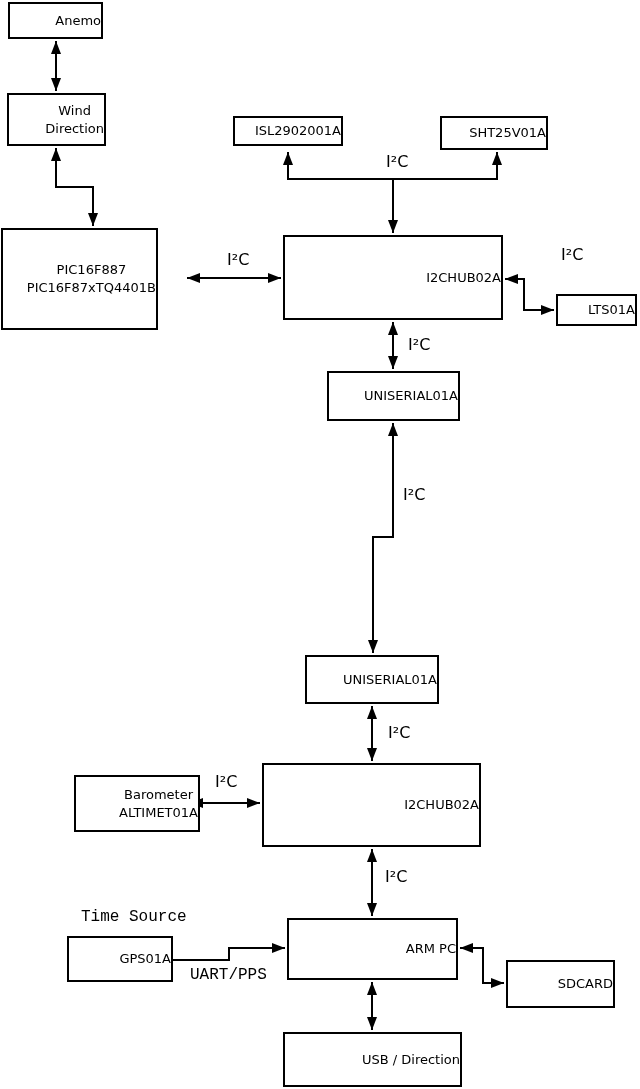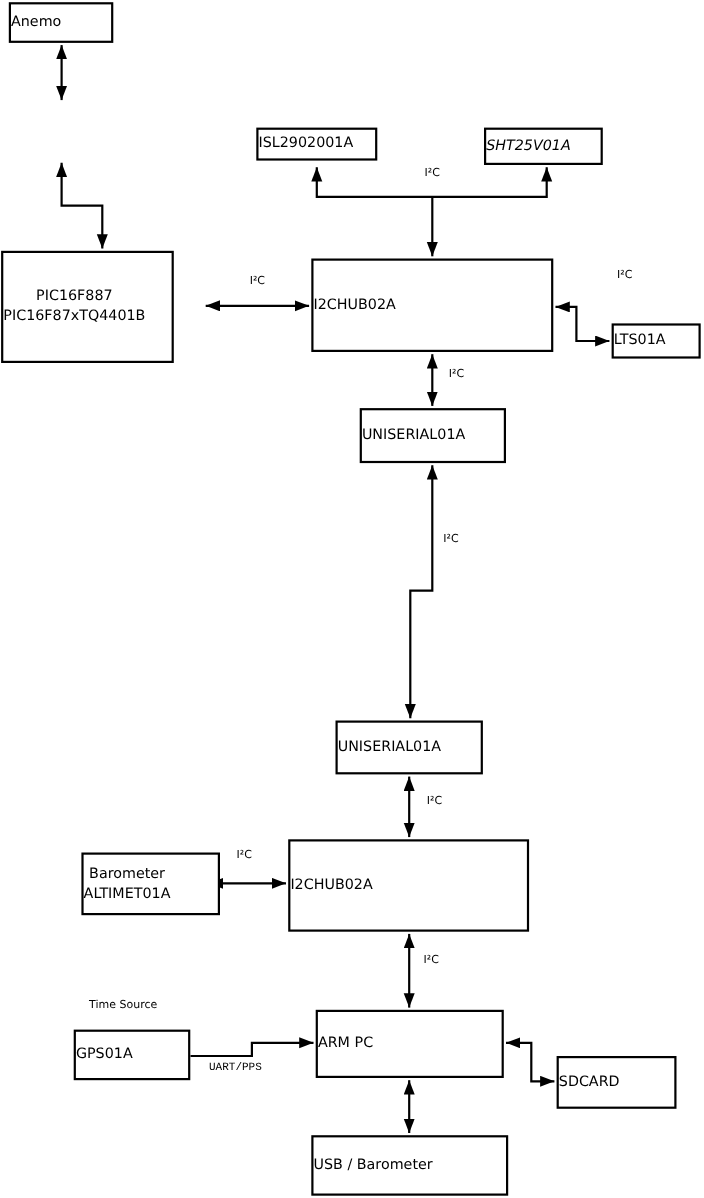--- a/index.html
+++ b/index.html
@@ -17,31 +17,31 @@
     left: 0; top: 0;
     width: 640px; height: 1089px;
   }
   .box {
     position: absolute;
     box-sizing: border-box;
     border: 2px solid #000000;
     background: #ffffff;
     display: flex;
     align-items: center;
-    justify-content: flex-start;
+    justify-content: flex-end;
     text-align: center;
     color: #000000;
     font-size: 13px;
     line-height: 1.38;
   }
   .box span { white-space: pre-line; }
   .lbl {
     position: absolute;
     color: #000000;
-    font-size: 10px;
+    font-size: 16px;
     line-height: 1.2;
     white-space: nowrap;
   }
 </style>
 </head>
 <body>
 
 <div id="canvas">
 
   <svg id="wires" viewBox="0 0 640 1089" xmlns="http://www.w3.org/2000/svg">
@@ -65,31 +65,35 @@
       <polyline points="173,960 229,960 229,948 285,948" marker-end="url(#ah)"></polyline>
       <polyline points="460,948 483,948 483,983 504,983" marker-start="url(#ah)" marker-end="url(#ah)"></polyline>
       <polyline points="372,982 372,1030" marker-start="url(#ah)" marker-end="url(#ah)"></polyline>
     </g>
   </svg>
 
   <div class="box" style="left:8px; top:2px; width:95px; height:37px;">
     <span>Anemo</span>
   </div>
 
+  <div class="box" style="left:7px; top:93px; width:99px; height:53px;">
+    <span>Wind
+Direction</span>
+  </div>
 
   <div class="box" style="left:1px; top:228px; width:157px; height:102px;">
     <span>PIC16F887
 PIC16F87xTQ4401B</span>
   </div>
 
   <div class="box" style="left:233px; top:116px; width:110px; height:30px;">
     <span>ISL2902001A</span>
   </div>
 
-  <div class="box" style="left:440px; top:116px; width:108px; height:34px;font-style:italic;">
+  <div class="box" style="left:440px; top:116px; width:108px; height:34px;">
     <span>SHT25V01A</span>
   </div>
 
   <div class="box" style="left:283px; top:235px; width:220px; height:85px;">
     <span>I2CHUB02A</span>
   </div>
 
   <div class="box" style="left:556px; top:294px; width:81px; height:32px;">
     <span>LTS01A</span>
   </div>
@@ -117,27 +121,27 @@
 
   <div class="box" style="left:506px; top:960px; width:109px; height:48px;">
     <span>SDCARD</span>
   </div>
 
   <div class="box" style="left:287px; top:918px; width:171px; height:62px;">
     <span>ARM PC</span>
   </div>
 
   <div class="box" style="left:283px; top:1032px; width:179px; height:55px;">
-    <span>USB / Barometer</span>
+    <span>USB / Direction</span>
   </div>
 
   <div class="lbl" style="left:386px; top:152px;">I²C</div>
   <div class="lbl" style="left:227px; top:250px;">I²C</div>
   <div class="lbl" style="left:561px; top:245px;">I²C</div>
   <div class="lbl" style="left:408px; top:335px;">I²C</div>
   <div class="lbl" style="left:403px; top:485px;">I²C</div>
   <div class="lbl" style="left:388px; top:723px;">I²C</div>
   <div class="lbl" style="left:215px; top:772px;">I²C</div>
   <div class="lbl" style="left:385px; top:867px;">I²C</div>
   <div class="lbl" style="left:190px; top:966px;font-family:Liberation Mono, monospace;">UART/PPS</div>
-  <div class="lbl" style="left:81px; top:908px;">Time Source</div>
+  <div class="lbl" style="left:81px; top:908px;font-family:Liberation Mono, monospace;">Time Source</div>
 
 </div>
 
 </body></html>

